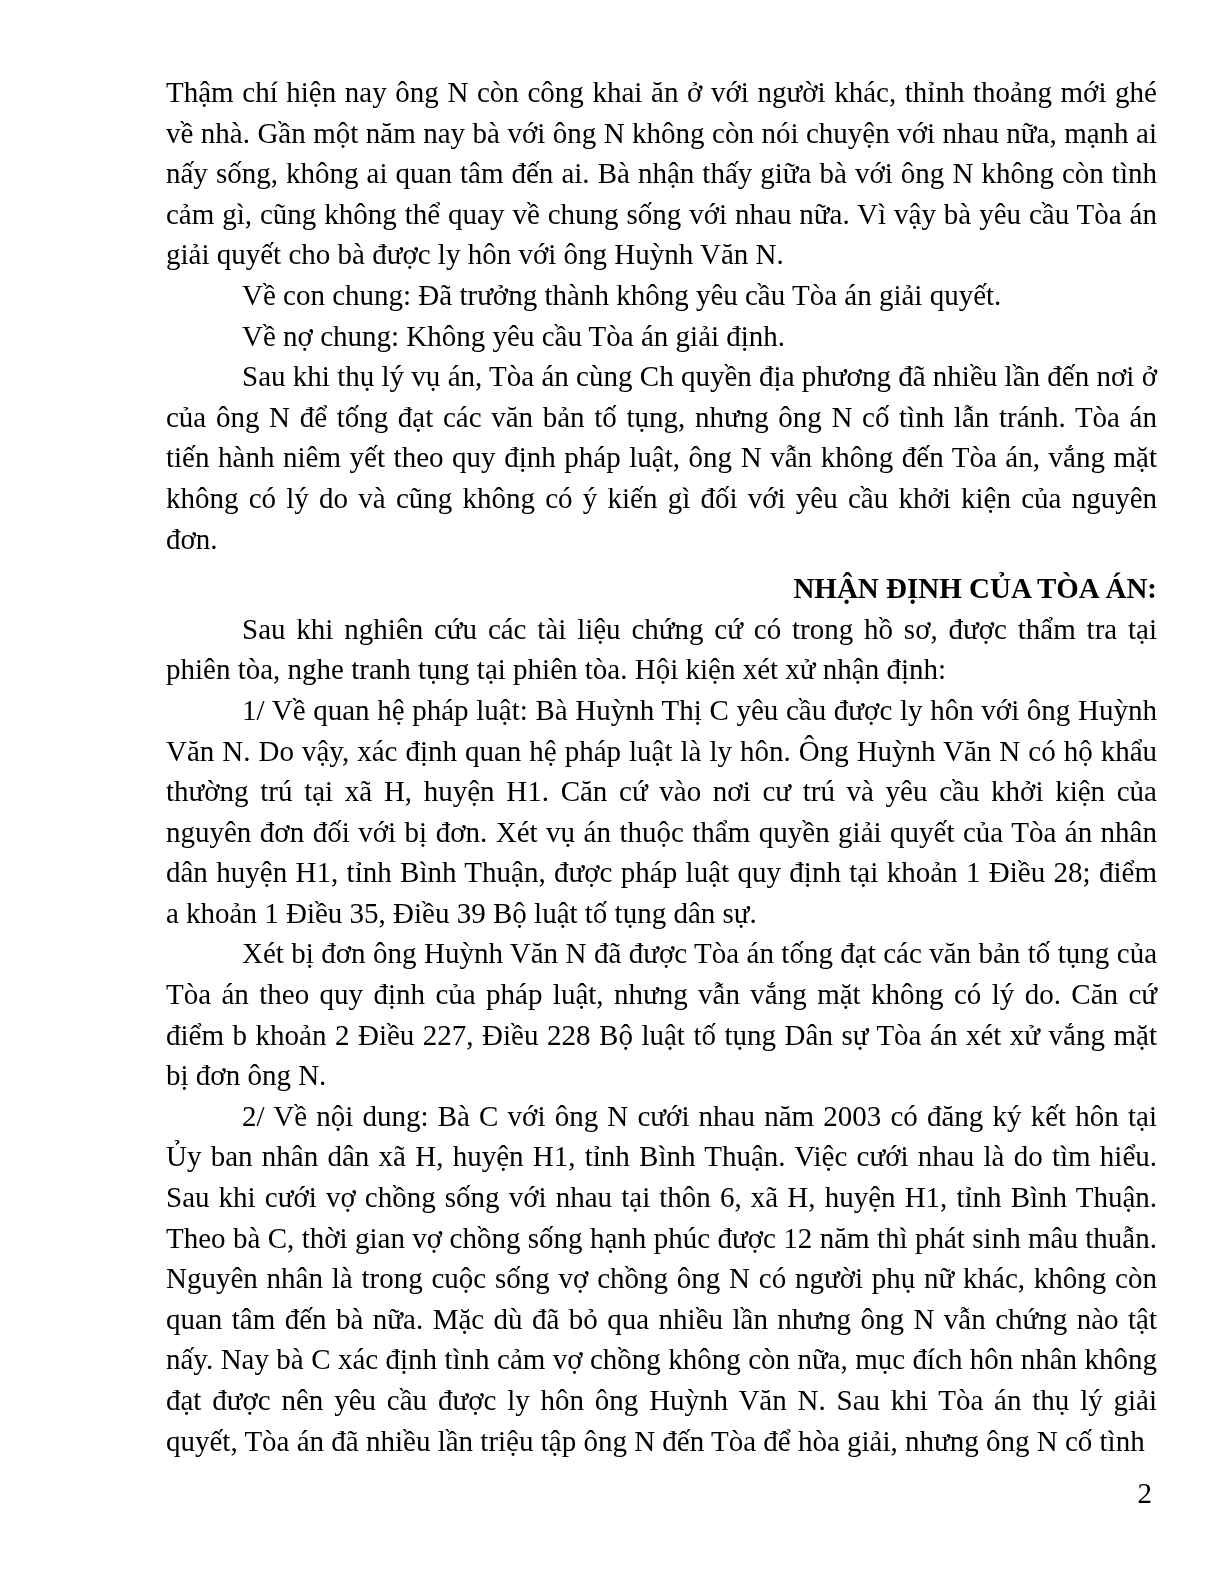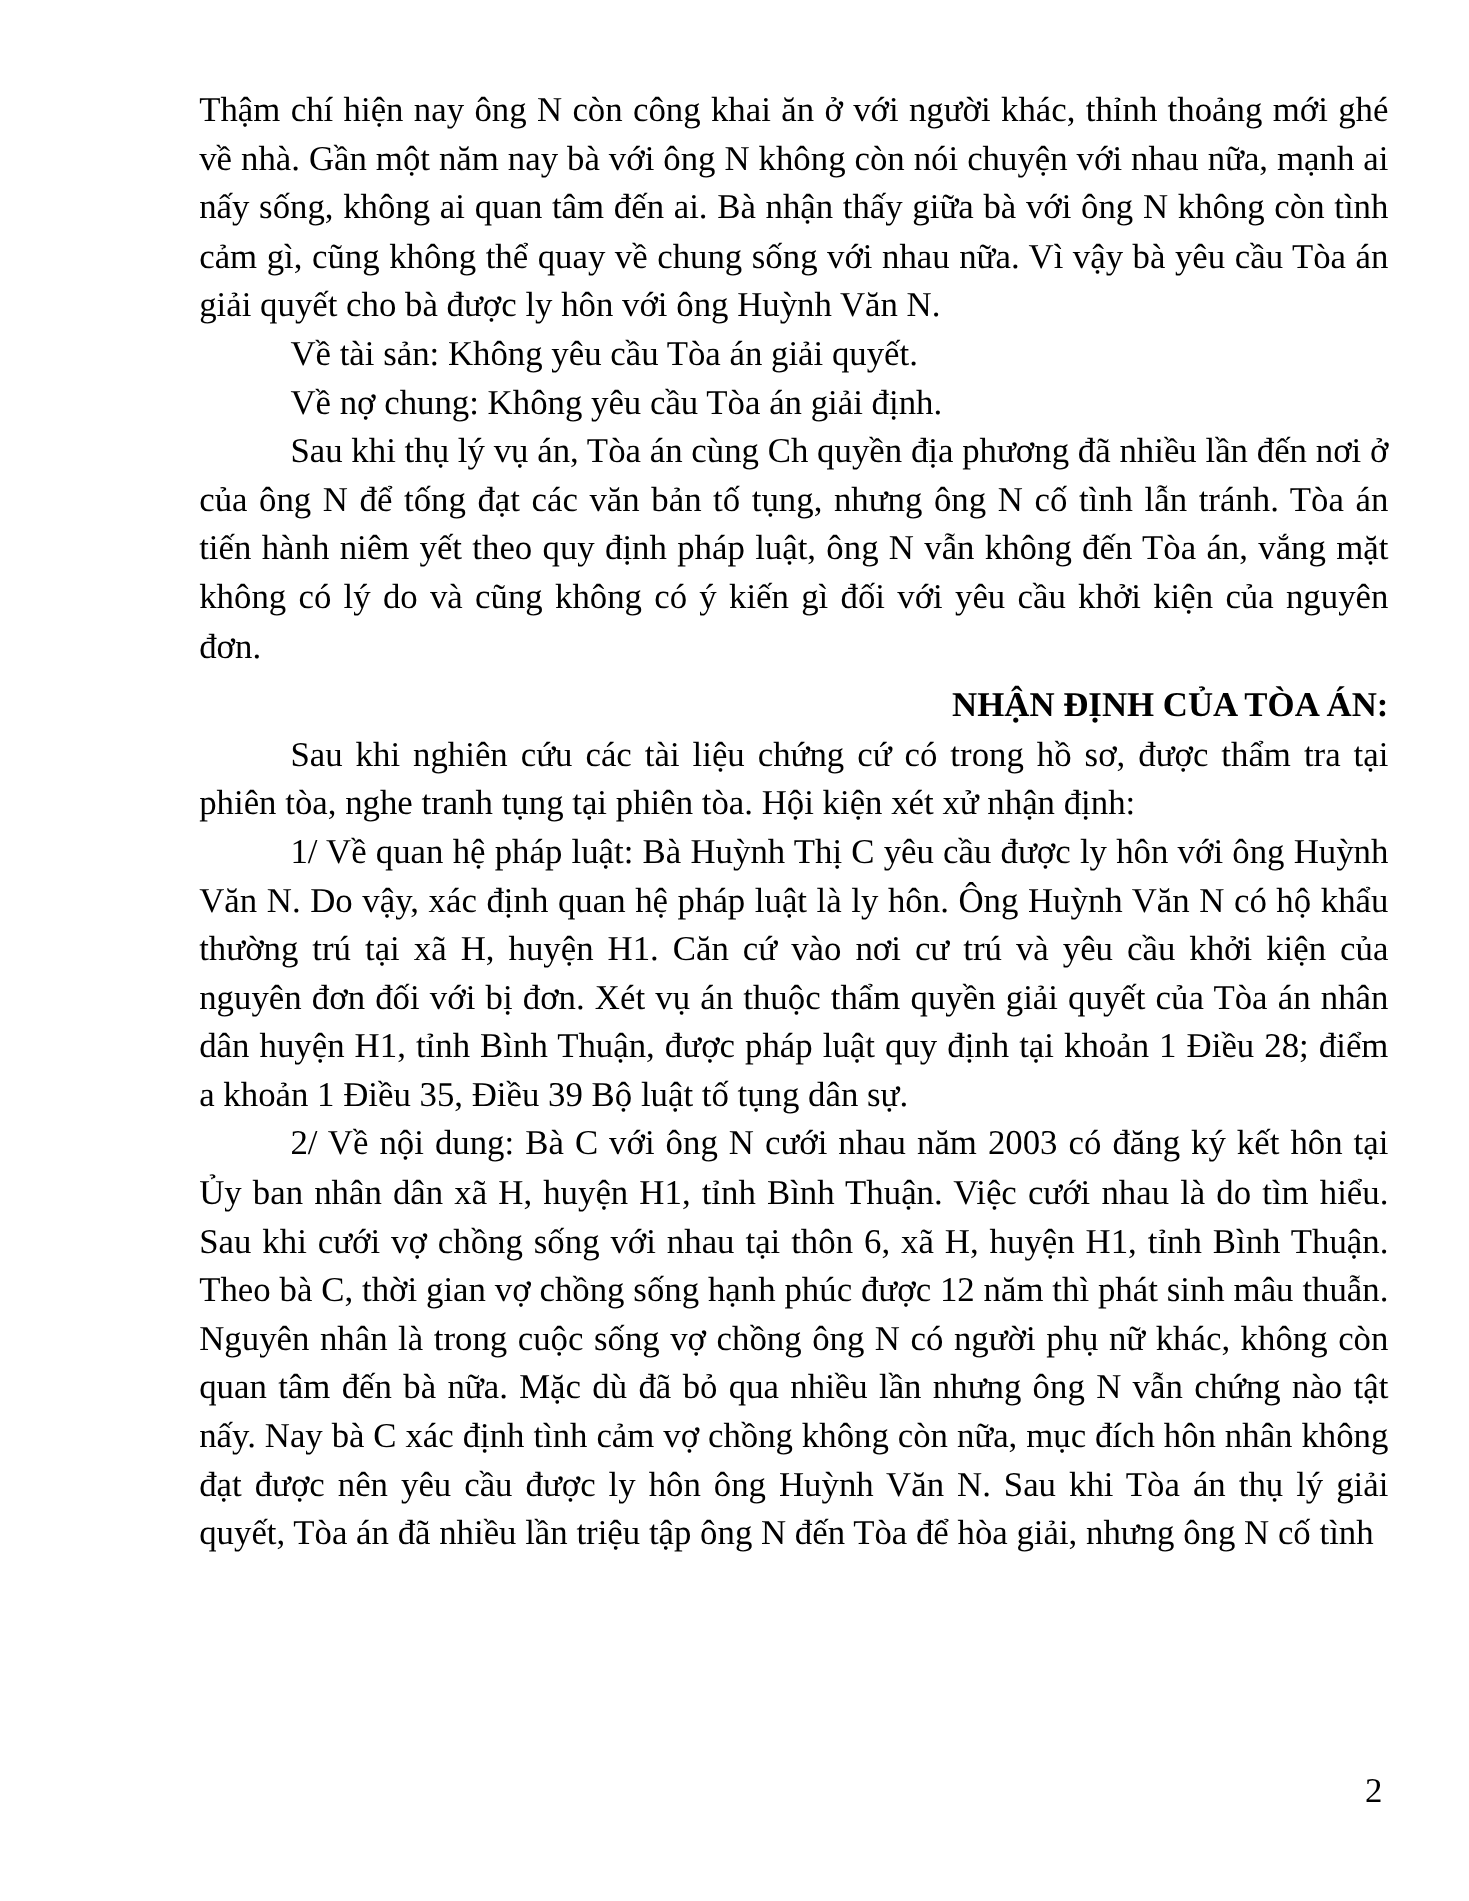--- a/index.html
+++ b/index.html
@@ -49,22 +49,23 @@
     font-size: 29px;
     line-height: 30px;
   }
 </style>
 </head>
 <body>
 
 <div class="sheet">
   <div class="textcol" id="doc-body">
       <p class="para">Thậm chí hiện nay ông N còn công khai ăn ở với người khác, thỉnh thoảng mới ghé về nhà. Gần một năm nay bà với ông N không còn nói chuyện với nhau nữa, mạnh ai nấy sống, không ai quan tâm đến ai. Bà nhận thấy giữa bà với ông N không còn tình cảm gì, cũng không thể quay về chung sống với nhau nữa. Vì vậy bà yêu cầu Tòa án giải quyết cho bà được ly hôn với ông Huỳnh Văn N.</p>
-      <p class="para indent">Về tài sản: Không yêu cầu Tòa án giải quyết.</p>
+      <p class="para indent">Về con chung: Đã trưởng thành không yêu cầu Tòa án giải quyết.</p>
       <p class="para indent">Về nợ chung: Không yêu cầu Tòa án giải định.</p>
       <p class="para indent">Sau khi thụ lý vụ án, Tòa án cùng Ch quyền địa phương đã nhiều lần đến nơi ở của ông N để tống đạt các văn bản tố tụng, nhưng ông N cố tình lẫn tránh. Tòa án tiến hành niêm yết theo quy định pháp luật, ông N vẫn không đến Tòa án, vắng mặt không có lý do và cũng không có ý kiến gì đối với yêu cầu khởi kiện của nguyên đơn.</p>
       <p class="heading">NHẬN ĐỊNH CỦA TÒA ÁN:</p>
       <p class="para indent">Sau khi nghiên cứu các tài liệu chứng cứ có trong hồ sơ, được thẩm tra tại phiên tòa, nghe tranh tụng tại phiên tòa. Hội kiện xét xử nhận định:</p>
       <p class="para indent"><span class="italic-lead">1/ Về quan hệ pháp luật:</span> Bà Huỳnh Thị C yêu cầu được ly hôn với ông Huỳnh Văn N. Do vậy, xác định quan hệ pháp luật là ly hôn. Ông Huỳnh Văn N có hộ khẩu thường trú tại xã H, huyện H1. Căn cứ vào nơi cư trú và yêu cầu khởi kiện của nguyên đơn đối với bị đơn. Xét vụ án thuộc thẩm quyền giải quyết của Tòa án nhân dân huyện H1, tỉnh Bình Thuận, được pháp luật quy định tại khoản 1 Điều 28; điểm a khoản 1 Điều 35, Điều 39 Bộ luật tố tụng dân sự.</p>
+      <p class="para indent">Xét bị đơn ông Huỳnh Văn N đã được Tòa án tống đạt các văn bản tố tụng của Tòa án theo quy định của pháp luật, nhưng vẫn vắng mặt không có lý do. Căn cứ điểm b khoản 2 Điều 227, Điều 228 Bộ luật tố tụng Dân sự Tòa án xét xử vắng mặt bị đơn ông N.</p>
       <p class="para indent"><span class="italic-lead">2/ Về nội dung:</span> Bà C với ông N cưới nhau năm 2003 có đăng ký kết hôn tại Ủy ban nhân dân xã H, huyện H1, tỉnh Bình Thuận. Việc cưới nhau là do tìm hiểu. Sau khi cưới vợ chồng sống với nhau tại thôn 6, xã H, huyện H1, tỉnh Bình Thuận. Theo bà C, thời gian vợ chồng sống hạnh phúc được 12 năm thì phát sinh mâu thuẫn. Nguyên nhân là trong cuộc sống vợ chồng ông N có người phụ nữ khác, không còn quan tâm đến bà nữa. Mặc dù đã bỏ qua nhiều lần nhưng ông N vẫn chứng nào tật nấy. Nay bà C xác định tình cảm vợ chồng không còn nữa, mục đích hôn nhân không đạt được nên yêu cầu được ly hôn ông Huỳnh Văn N. Sau khi Tòa án thụ lý giải quyết, Tòa án đã nhiều lần triệu tập ông N đến Tòa để hòa giải, nhưng ông N cố tình</p>
     </div>
   <div class="page-number">2</div>
 </div>
 
 </body></html>

